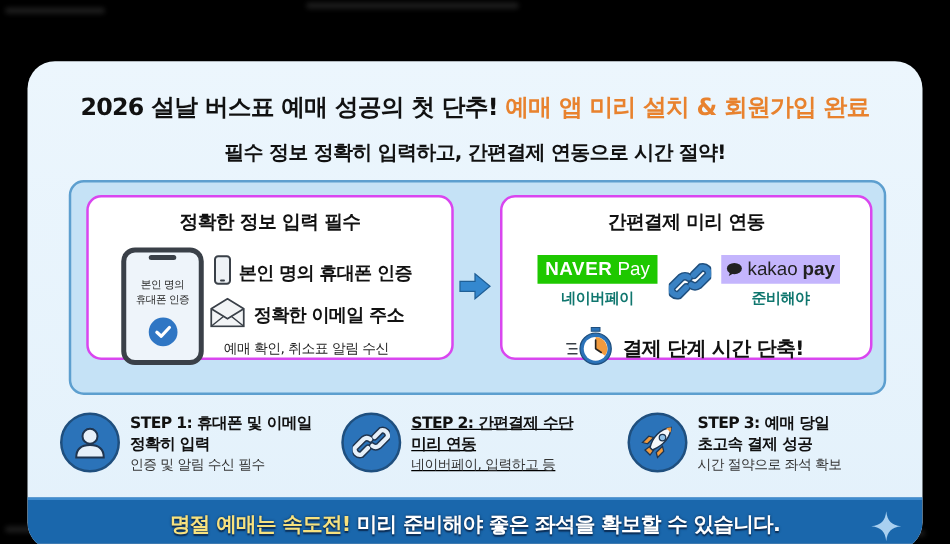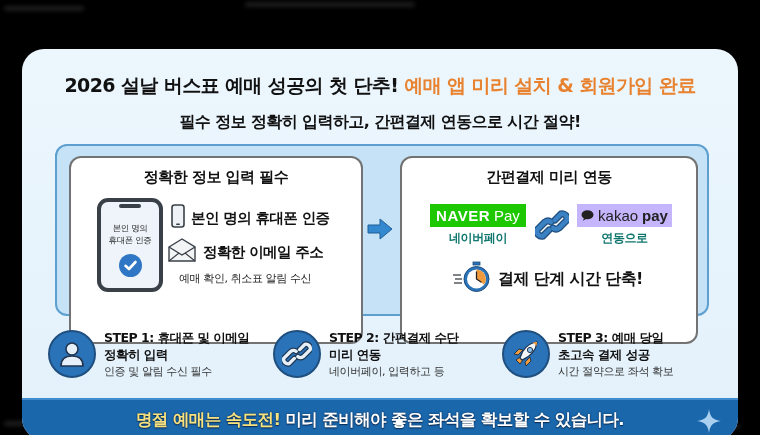--- a/index.html
+++ b/index.html
@@ -22,22 +22,22 @@
     .subtitle {
       position: absolute; left: 0; right: 0; top: 63px; text-align: center;
       font-size: 16px; font-weight: bold; color: #111; letter-spacing: -0.6px; white-space: nowrap;
     }
 
     .panel-wrap {
       position: absolute; left: 33px; top: 95px; width: 654px; height: 172px;
       background: #c5e2f6; border: 2px solid #5d9fcf; border-radius: 12px;
     }
     .inner {
-      position: absolute; top: 10px; height: 188px; background: #fff;
-      border: 2px solid #737373; border-radius: 12px;
+      position: absolute; top: 10px; height: 132px; background: #fff;
+      border: 2px solid #d946ef; border-radius: 12px;
     }
     .inner.left { left: 12px; width: 294px; }
     .inner.right { left: 343px; width: 298px; }
     .inner-title {
       position: absolute; left: 0; right: 0; top: 10px; text-align: center;
       font-size: 15px; font-weight: bold; color: #111; letter-spacing: -0.5px;
     }
 
     .phone {
       position: absolute; left: 26px; top: 40px; width: 66px; height: 94px;
@@ -172,21 +172,21 @@
       <div class="paybox kakao">
         <span>
           <svg width="13" height="11" viewBox="0 0 13 11">
               <ellipse cx="6.5" cy="4.8" rx="6" ry="4.5" fill="#222"></ellipse>
               <path d="M3 8 L2 10.8 L6 8.5 Z" fill="#222"></path>
             </svg>
         </span>
         <span class="k">kakao</span>
           <span class="p">pay</span>
       </div>
-      <div class="paylabel" style="left:175px;top:72px;width:95px;">연동으로</div>
+      <div class="paylabel" style="left:175px;top:72px;width:95px;">준비해야</div>
 
       <div class="timer-row">
         <span>
           <svg width="40" height="32" viewBox="0 0 40 32">
             <g stroke="#3a4048" stroke-width="1.3">
                 <line x1="1" y1="14" x2="9" y2="14"></line>
                 <line x1="3" y1="18" x2="10" y2="18"></line>
                 <line x1="2" y1="22" x2="10" y2="22"></line>
               </g>
             <rect x="21" y="1" width="7" height="3" fill="#2b73b9" stroke="#1f4f7e" stroke-width=".8"></rect>
@@ -209,21 +209,21 @@
             <path d="M4 27 C4 19 9 17 15 17 C21 17 26 19 26 27 Z" fill="#e6f0f9" stroke="#1f3550" stroke-width="1.6"></path>
           </svg>
       </div>
       <div class="txt">
         <div class="h">STEP 1: 휴대폰 및 이메일</div>
         <div class="h">정확히 입력</div>
         <div class="s">인증 및 알림 수신 필수</div>
       </div>
     </div>
 
-    <div class="step" style="left:251px;">
+    <div class="step" style="left:251px;text-decoration:underline;">
       <div class="circle">
         <svg width="30" height="30" viewBox="0 0 34 34">
           <g fill="none" stroke="#1f3550" stroke-width="6.5" stroke-linecap="round">
               <path d="M14 22 L8 28 A5 5 0 0 1 2 22 L10 14 A5 5 0 0 1 16 14"></path>
               <path d="M20 12 L26 6 A5 5 0 0 1 32 12 L24 20 A5 5 0 0 1 18 20"></path>
             </g>
           <g fill="none" stroke="#e6f0f9" stroke-width="3.8" stroke-linecap="round">
               <path d="M14 22 L8 28 A5 5 0 0 1 2 22 L10 14 A5 5 0 0 1 16 14"></path>
               <path d="M20 12 L26 6 A5 5 0 0 1 32 12 L24 20 A5 5 0 0 1 18 20"></path>
             </g>

